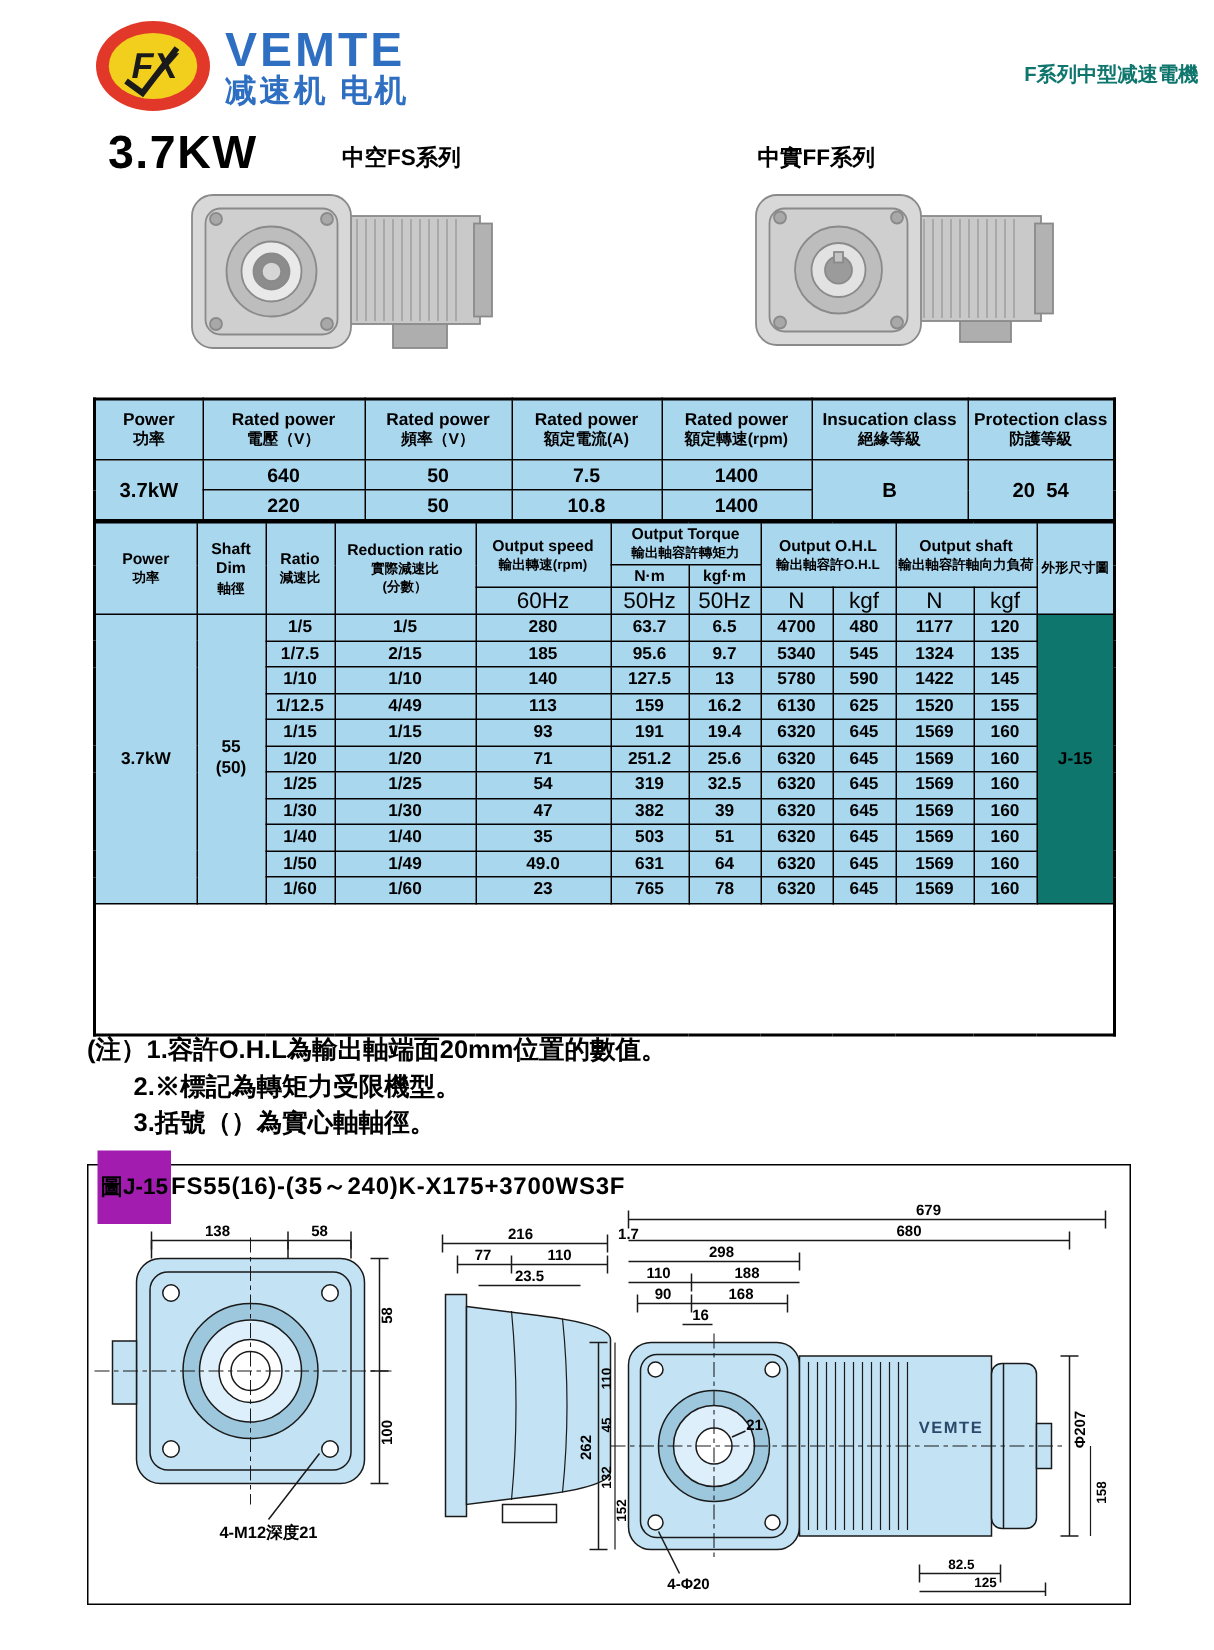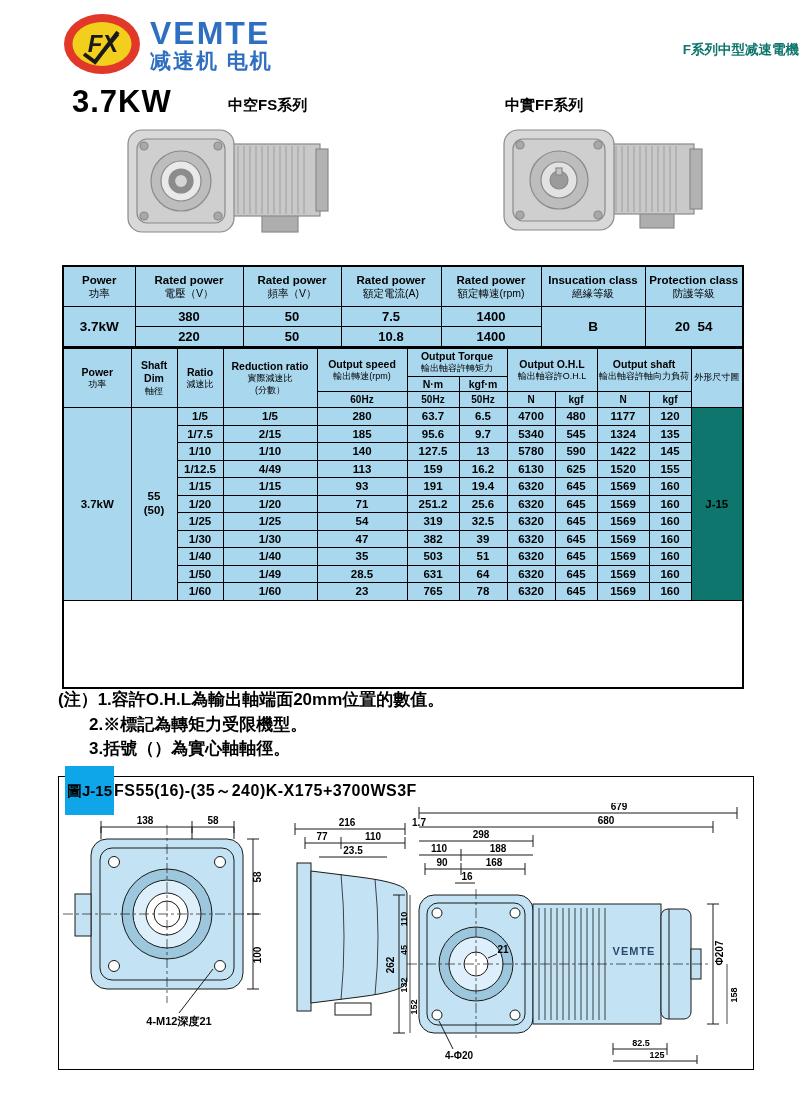--- a/index.html
+++ b/index.html
@@ -16,44 +16,44 @@
   .title-zh{font-size:13.5px;font-weight:bold;color:#0f766e}
   
   .power-title{left:72px;top:84px;font-size:31px;font-weight:bold;letter-spacing:1px}
   .series-left{left:228px;top:96px;font-size:15px;font-weight:bold}
   .series-right{left:505px;top:96px;font-size:15px;font-weight:bold}
   
   table{border-collapse:collapse;table-layout:fixed}
   .t1{left:62px;top:265px;width:680px;border:2px solid #000}
   .t1 td{border:1px solid #000;background:#a9d7ee;text-align:center;vertical-align:middle;padding:0}
   .h-en{display:block;font-size:11.5px;font-weight:bold;line-height:1.25}
-  .h-zh{display:block;font-size:10.5px;font-weight:normal;line-height:1.25}
+  .h-zh{display:block;font-size:10.5px;font-weight:bold;line-height:1.25}
   .t1 .hd{height:39px}
   .t1 .val{height:19px;font-size:13px;font-weight:bold}
   .big{font-size:13.5px;font-weight:bold}
   .pre{white-space:pre}
   .t2{left:62px;top:347px;width:680px;border:2px solid #000}
   .t2 td{border:1px solid #000;background:#a9d7ee;text-align:center;vertical-align:middle;padding:0}
   .t2 .h1 td{height:27px}
   .t2 .h2 td{height:14px;font-size:10.5px;font-weight:bold}
-  .t2 .h3 td{height:15px;font-size:10px;font-weight:bold}
+  .t2 .h3 td{height:15px;font-size:15px;font-weight:normal}
   .t2 .h-en{font-size:10.5px}
   .t2 .h-zh{font-size:9px}
   .t2 .data td{height:16.5px;font-size:11.5px;font-weight:bold}
   .t2 .pc{font-size:13px;font-weight:bold}
   .t2 .dimc{background:#0f766e;font-size:12.5px;font-weight:bold}
   .t2 .foot td{background:#fff;height:86px}
   .blk{display:block;line-height:1.2}
   
   .notes{left:58px;top:688px;font-size:17px;font-weight:bold;line-height:1.45}
   .notes .ind{padding-left:31px}
   
   .dwg{left:58px;top:776px;width:694px;height:292px;border:1.5px solid #000}
   .dwg-title{position:absolute;left:6px;top:4px;white-space:nowrap}
-  .tag{background:#0ea5e9;font-weight:bold;font-size:15px;padding:16px 2px}
+  .tag{background:#a21caf;font-weight:bold;font-size:15px;padding:16px 2px}
   .model{font-weight:bold;font-size:16px;letter-spacing:.5px}
   .dwg-svg{position:absolute;left:2px;top:26px}
 </style>
 </head>
 <body>
 
 <div class="abs logo">
   <svg width="80" height="64" viewBox="0 0 80 64">
     <ellipse cx="40" cy="32" rx="38" ry="30" fill="#e2382a"></ellipse>
     <ellipse cx="40" cy="32" rx="29.5" ry="22" fill="#f2cf1c"></ellipse>
@@ -150,21 +150,21 @@
           <span class="h-en">Insucation class</span>
           <span class="h-zh">絕緣等級</span>
         </td>
     <td class="hd">
           <span class="h-en">Protection class</span>
           <span class="h-zh">防護等級</span>
         </td>
   </tr>
   <tr>
     <td class="big" rowspan="2">3.7kW</td>
-    <td class="val">380</td>
+    <td class="val">640</td>
     <td class="val">50</td>
     <td class="val">7.5</td>
     <td class="val">1400</td>
     <td class="big" rowspan="2">B</td>
     <td class="big pre" rowspan="2">20  54</td>
   </tr>
   <tr>
     <td class="val">220</td>
     <td class="val">50</td>
     <td class="val">10.8</td>
@@ -341,21 +341,21 @@
         <td>503</td>
         <td>51</td>
         <td>6320</td>
         <td>645</td>
         <td>1569</td>
         <td>160</td>
       </tr>
   <tr class="data">
         <td>1/50</td>
         <td>1/49</td>
-        <td>28.5</td>
+        <td>49.0</td>
         <td>631</td>
         <td>64</td>
         <td>6320</td>
         <td>645</td>
         <td>1569</td>
         <td>160</td>
       </tr>
   <tr class="data">
         <td>1/60</td>
         <td>1/60</td>

